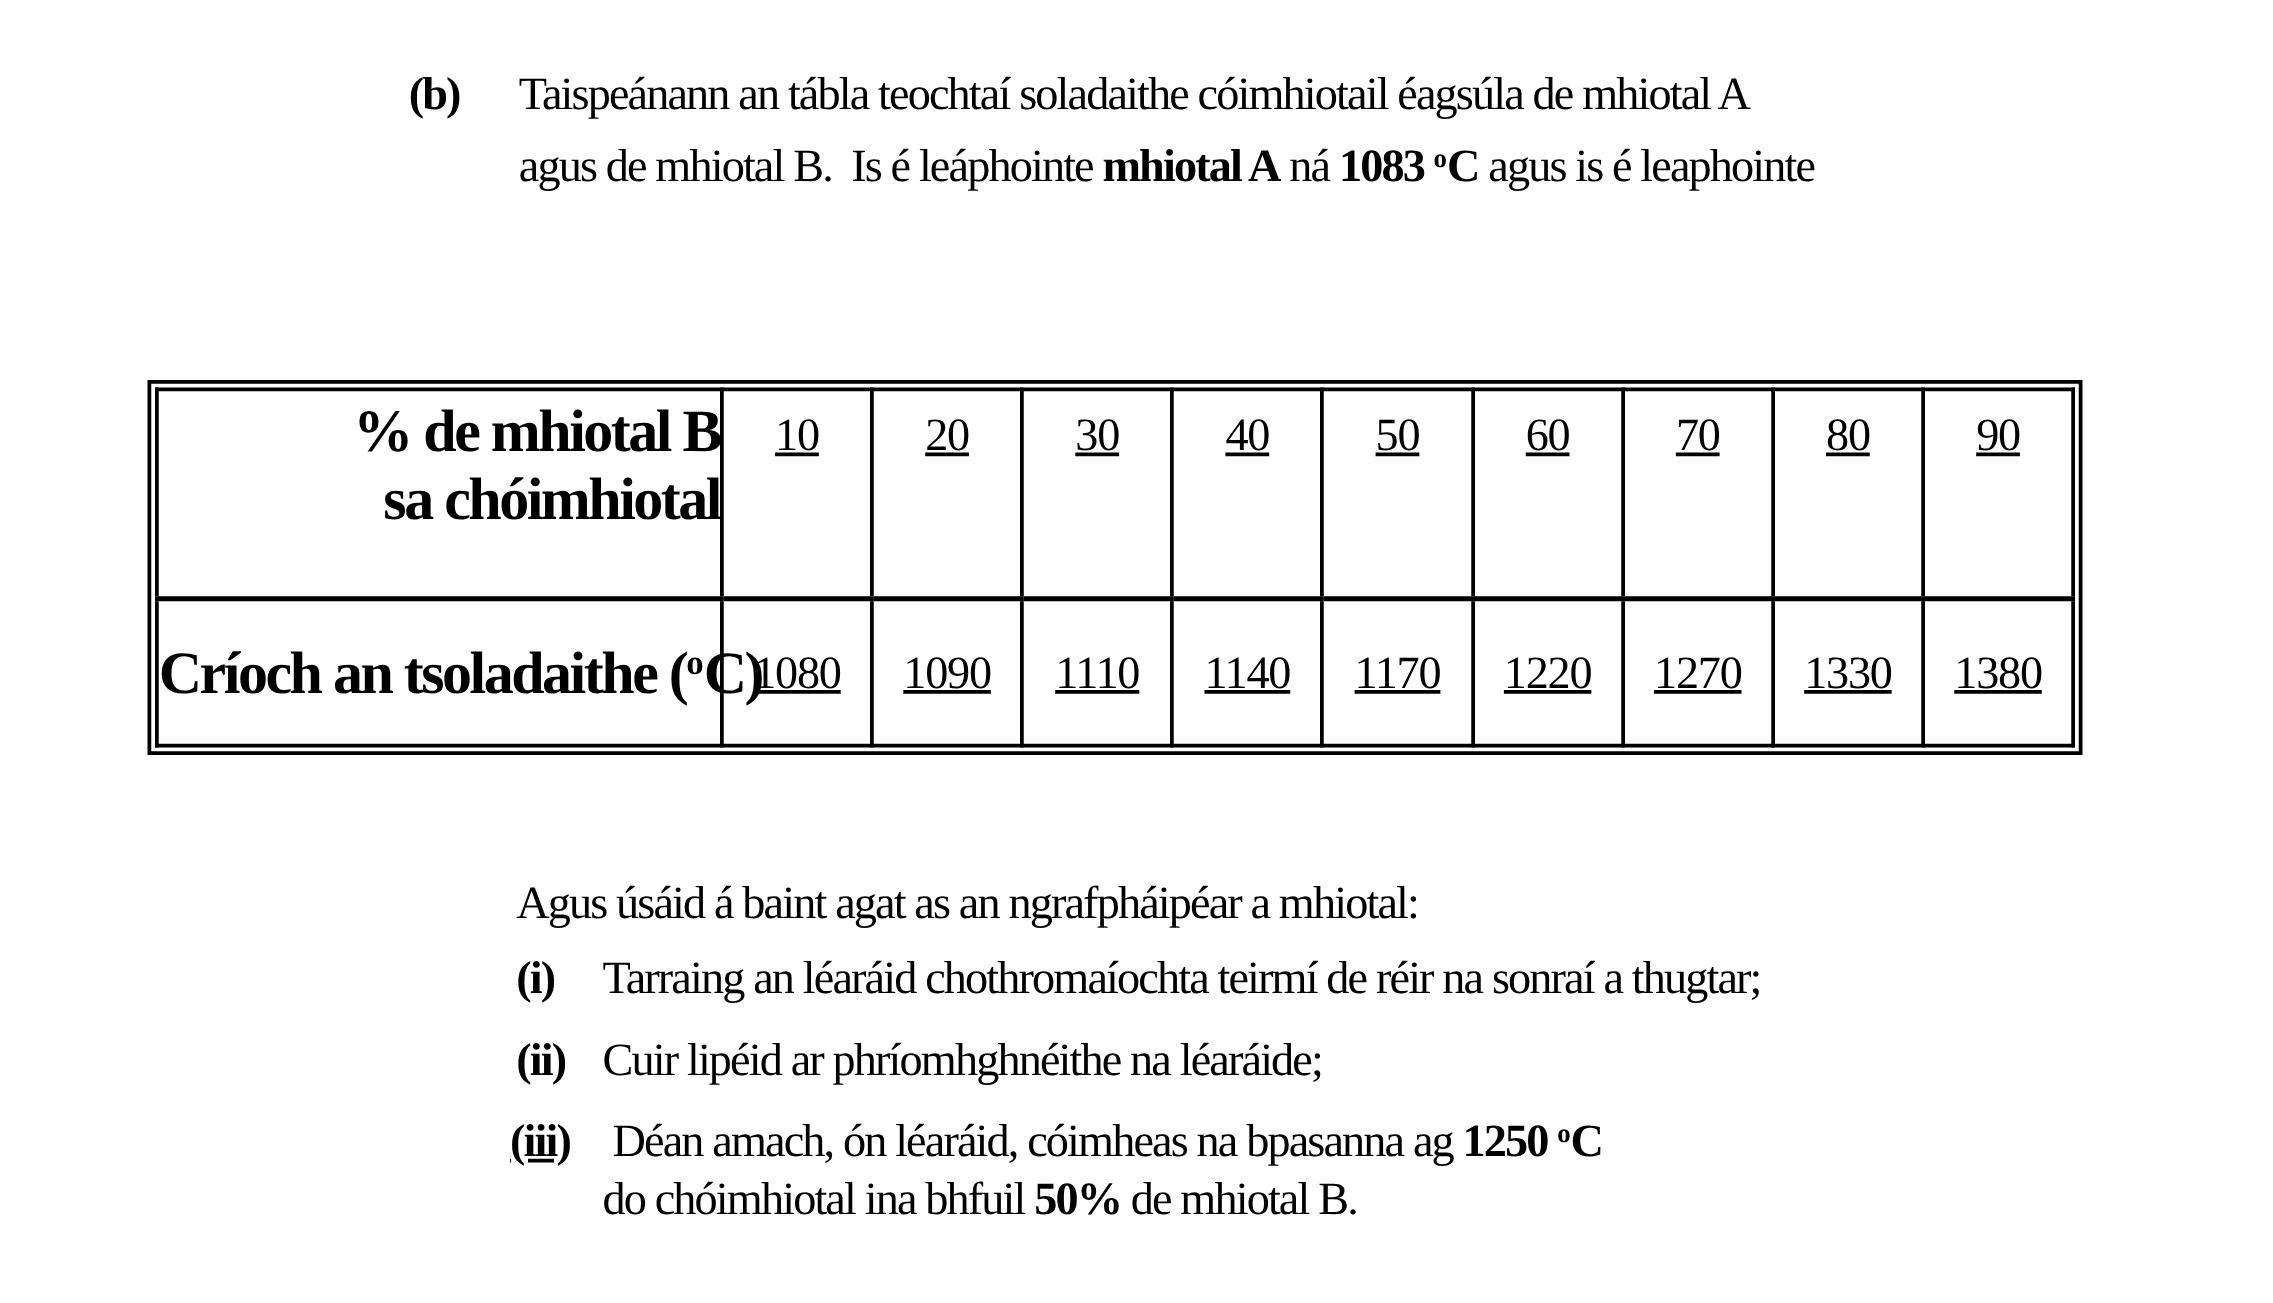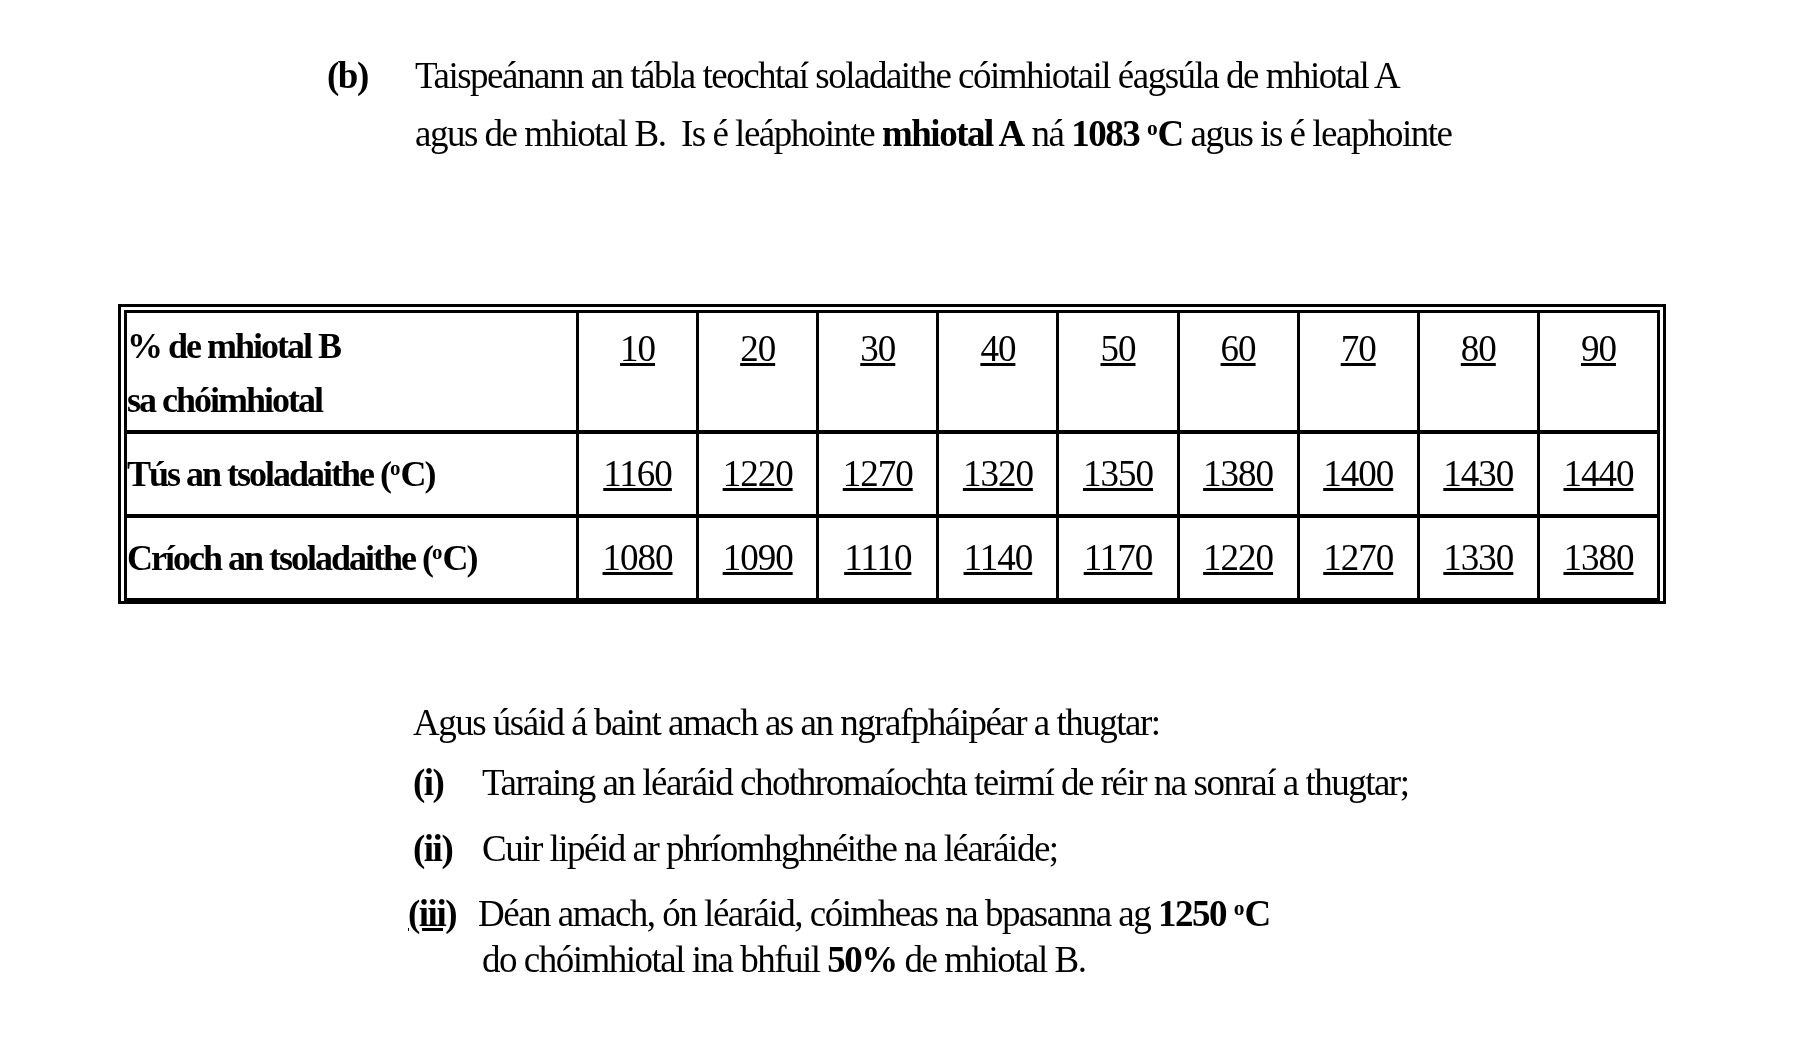--- a/index.html
+++ b/index.html
@@ -52,23 +52,23 @@
   table.data-table th, table.data-table td {
     border: 3px solid #000;
     margin: 0;
     padding: 0;
   }
   tr.hrow { height: 120px; }
   tr.drow { height: 84px; }
   tr.drow th, tr.drow td { border-top-width: 4px; }
   .label-cell {
     font-weight: bold;
-    text-align: left;
+    text-align: right;
     padding-left: 20px;
-    font-size: 36px;
+    font-size: 48px;
     letter-spacing: -2px;
     white-space: nowrap;
   }
   tr.hrow .label-cell {
     vertical-align: top;
     padding-top: 6px;
     line-height: 54px;
   }
   tr.drow .label-cell { vertical-align: middle; }
   .num-cell {
@@ -125,56 +125,43 @@
             <th class="num-cell">20</th>
             <th class="num-cell">30</th>
             <th class="num-cell">40</th>
             <th class="num-cell">50</th>
             <th class="num-cell">60</th>
             <th class="num-cell">70</th>
             <th class="num-cell">80</th>
             <th class="num-cell">90</th>
           </tr>
         <tr class="drow">
-          <td class="label-cell"><span>Tús an tsoladaithe (</span><sup>o</sup><span>C)</span></td>
-
-        <td class="num-cell">1160</td>
-            <td class="num-cell">1220</td>
-            <td class="num-cell">1270</td>
-            <td class="num-cell">1320</td>
-            <td class="num-cell">1350</td>
-            <td class="num-cell">1380</td>
-            <td class="num-cell">1400</td>
-            <td class="num-cell">1430</td>
-            <td class="num-cell">1440</td>
-          </tr>
-        <tr class="drow">
           <td class="label-cell"><span>Críoch an tsoladaithe (</span><sup>o</sup><span>C)</span></td>
 
         <td class="num-cell">1080</td>
             <td class="num-cell">1090</td>
             <td class="num-cell">1110</td>
             <td class="num-cell">1140</td>
             <td class="num-cell">1170</td>
             <td class="num-cell">1220</td>
             <td class="num-cell">1270</td>
             <td class="num-cell">1330</td>
             <td class="num-cell">1380</td>
           </tr>
       </tbody>
     </table>
   </div>
 
   <div>
-    <div class="abs task-line" style="left:413px; top:700px;">Agus úsáid á baint amach as an ngrafpháipéar a thugtar:</div>
+    <div class="abs task-line" style="left:413px; top:700px;">Agus úsáid á baint agat as an ngrafpháipéar a mhiotal:</div>
 
     <span class="abs b task-line" style="left:413px; top:760px;">(i)</span>
     <div class="abs task-line" style="left:482px; top:760px;"><span>Tarraing an léaráid chothromaíochta teirmí de réir na sonraí a thugtar;</span></div>
 
     <span class="abs b task-line" style="left:413px; top:826px;">(ii)</span>
     <div class="abs task-line" style="left:482px; top:826px;"><span>Cuir lipéid ar phríomhghnéithe na léaráide;</span></div>
 
     <span class="abs b task-line" style="left:408px; top:891px;text-decoration:underline;">(iii)</span>
-    <div class="abs task-line" style="left:478px; top:891px;"><span>Déan amach, ón léaráid, cóimheas na bpasanna ag </span><span class="b">1250 </span><sup class="b">o</sup><span class="b">C</span></div>
+    <div class="abs task-line" style="left:490px; top:891px;"><span>Déan amach, ón léaráid, cóimheas na bpasanna ag </span><span class="b">1250 </span><sup class="b">o</sup><span class="b">C</span></div>
     <div class="abs task-line" style="left:482px; top:937px;"><span>do chóimhiotal ina bhfuil </span><span class="b">50%</span><span> de mhiotal B.</span></div>
   </div>
 
 </div>
 
 </body></html>

